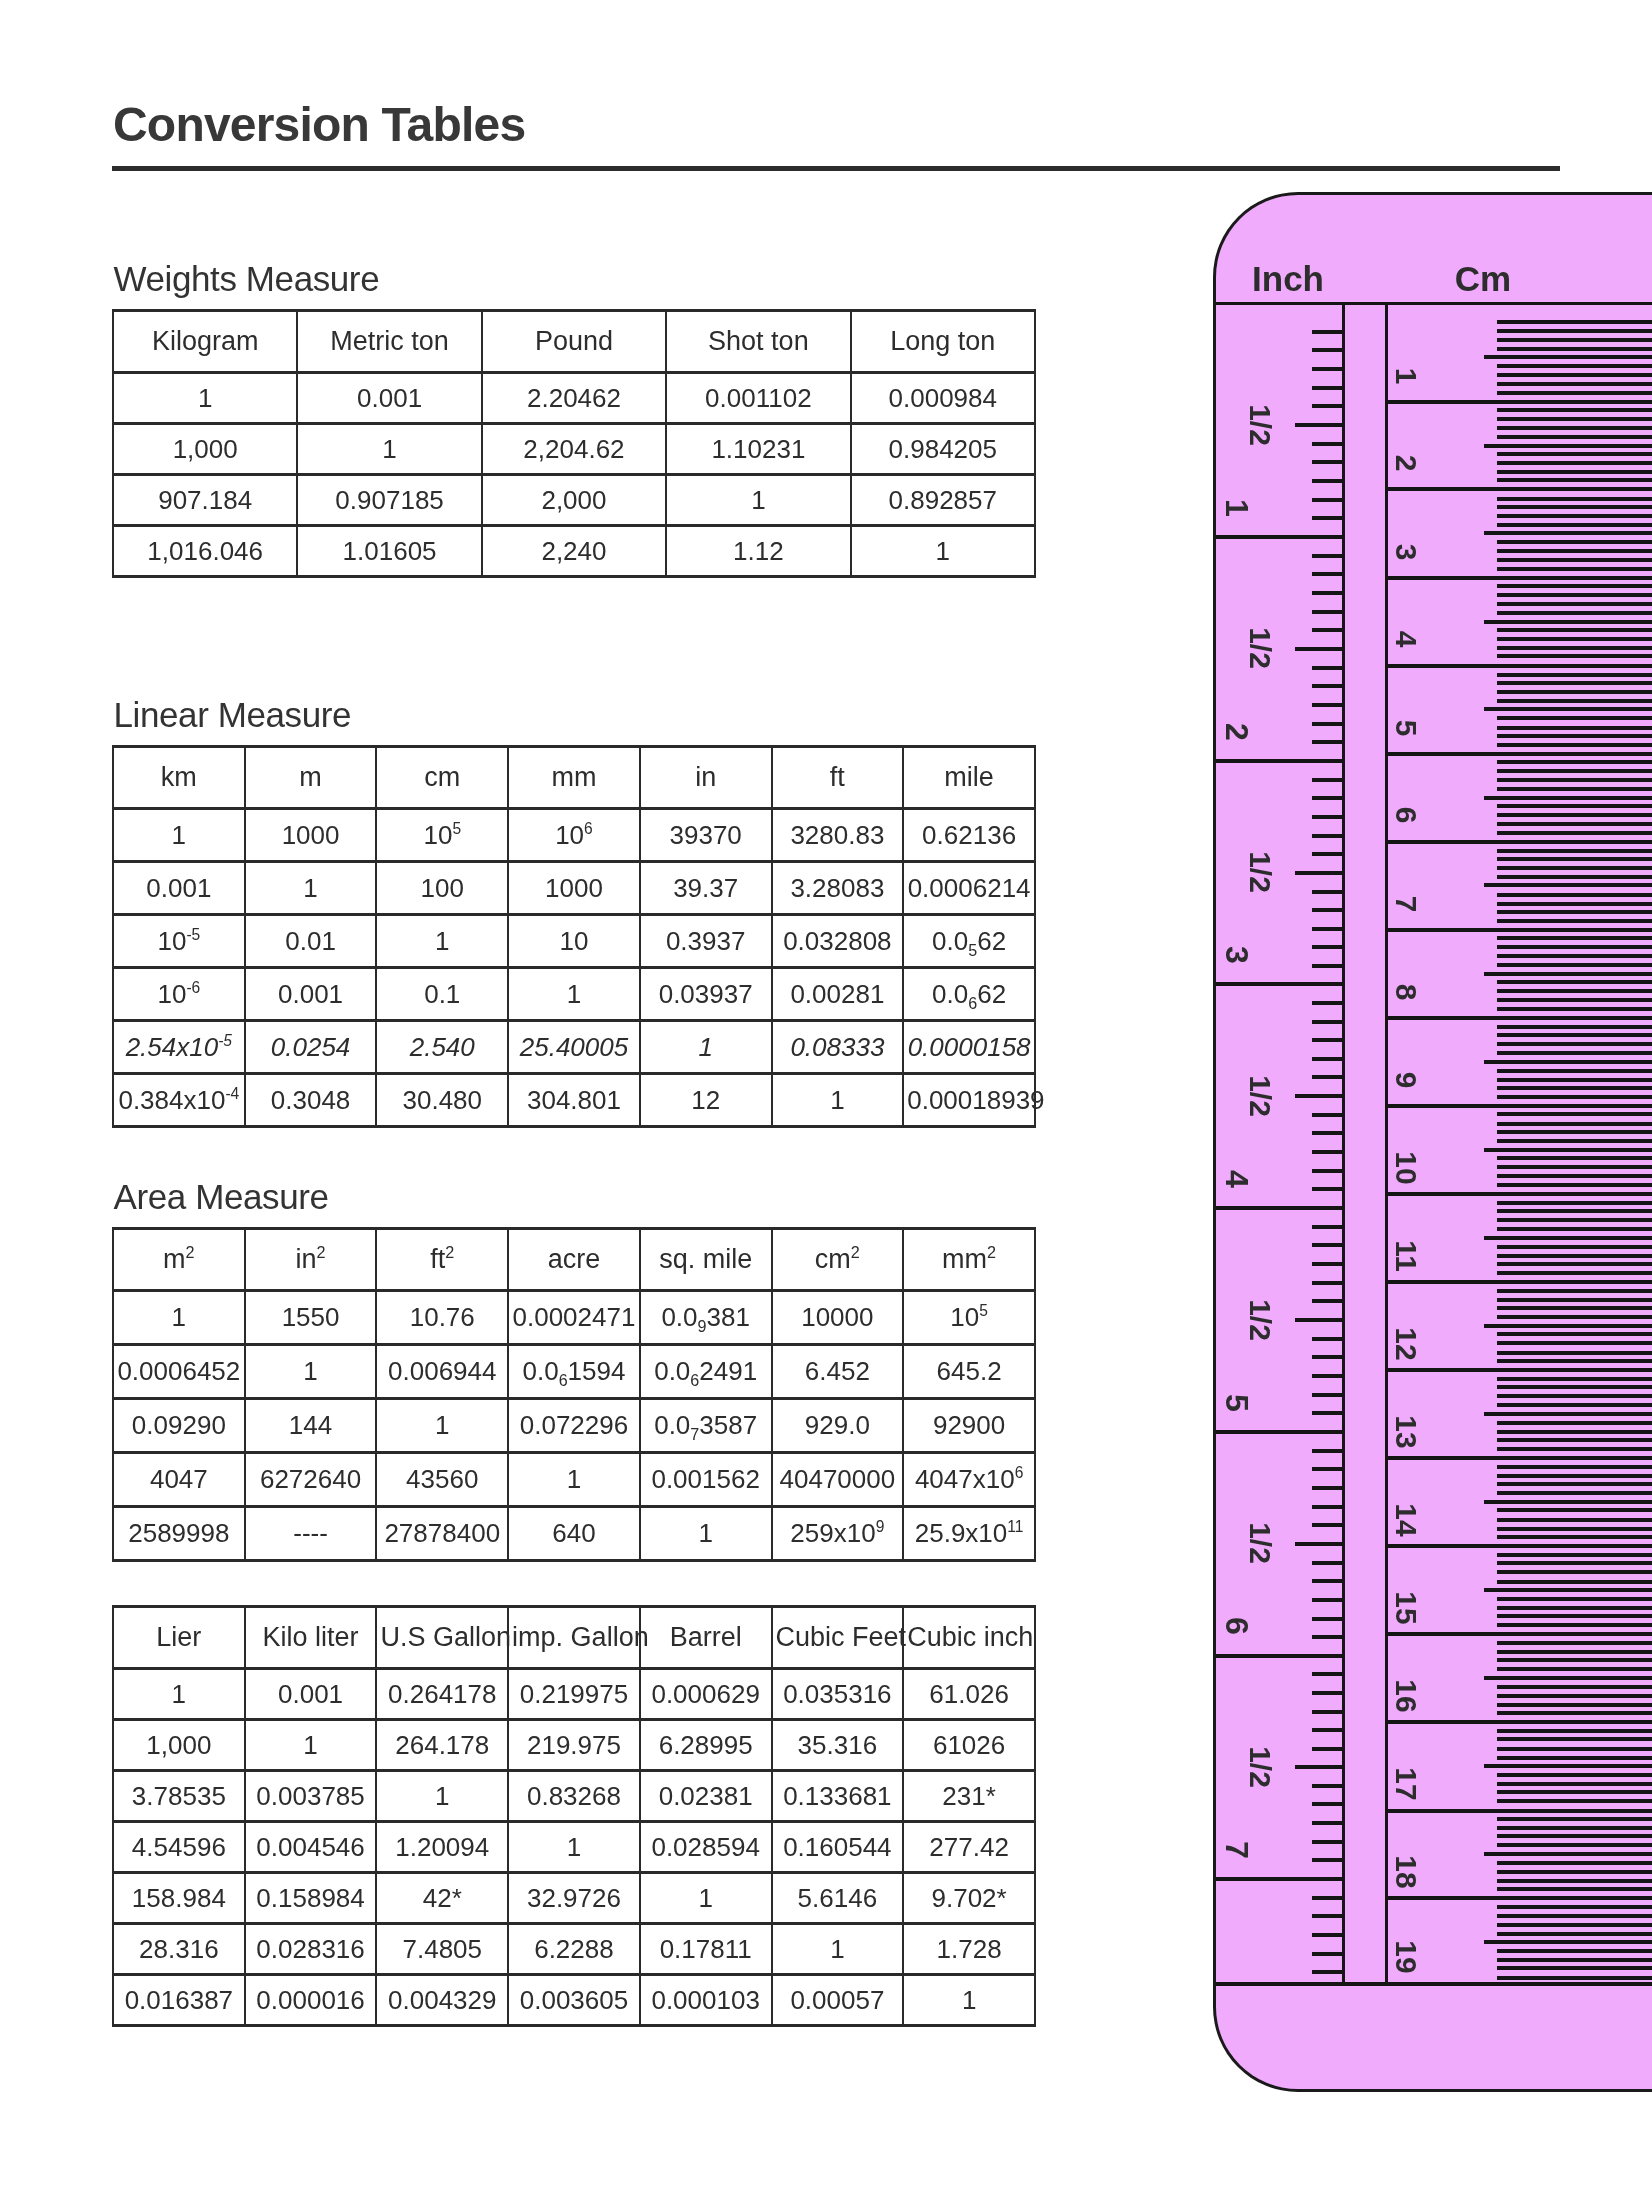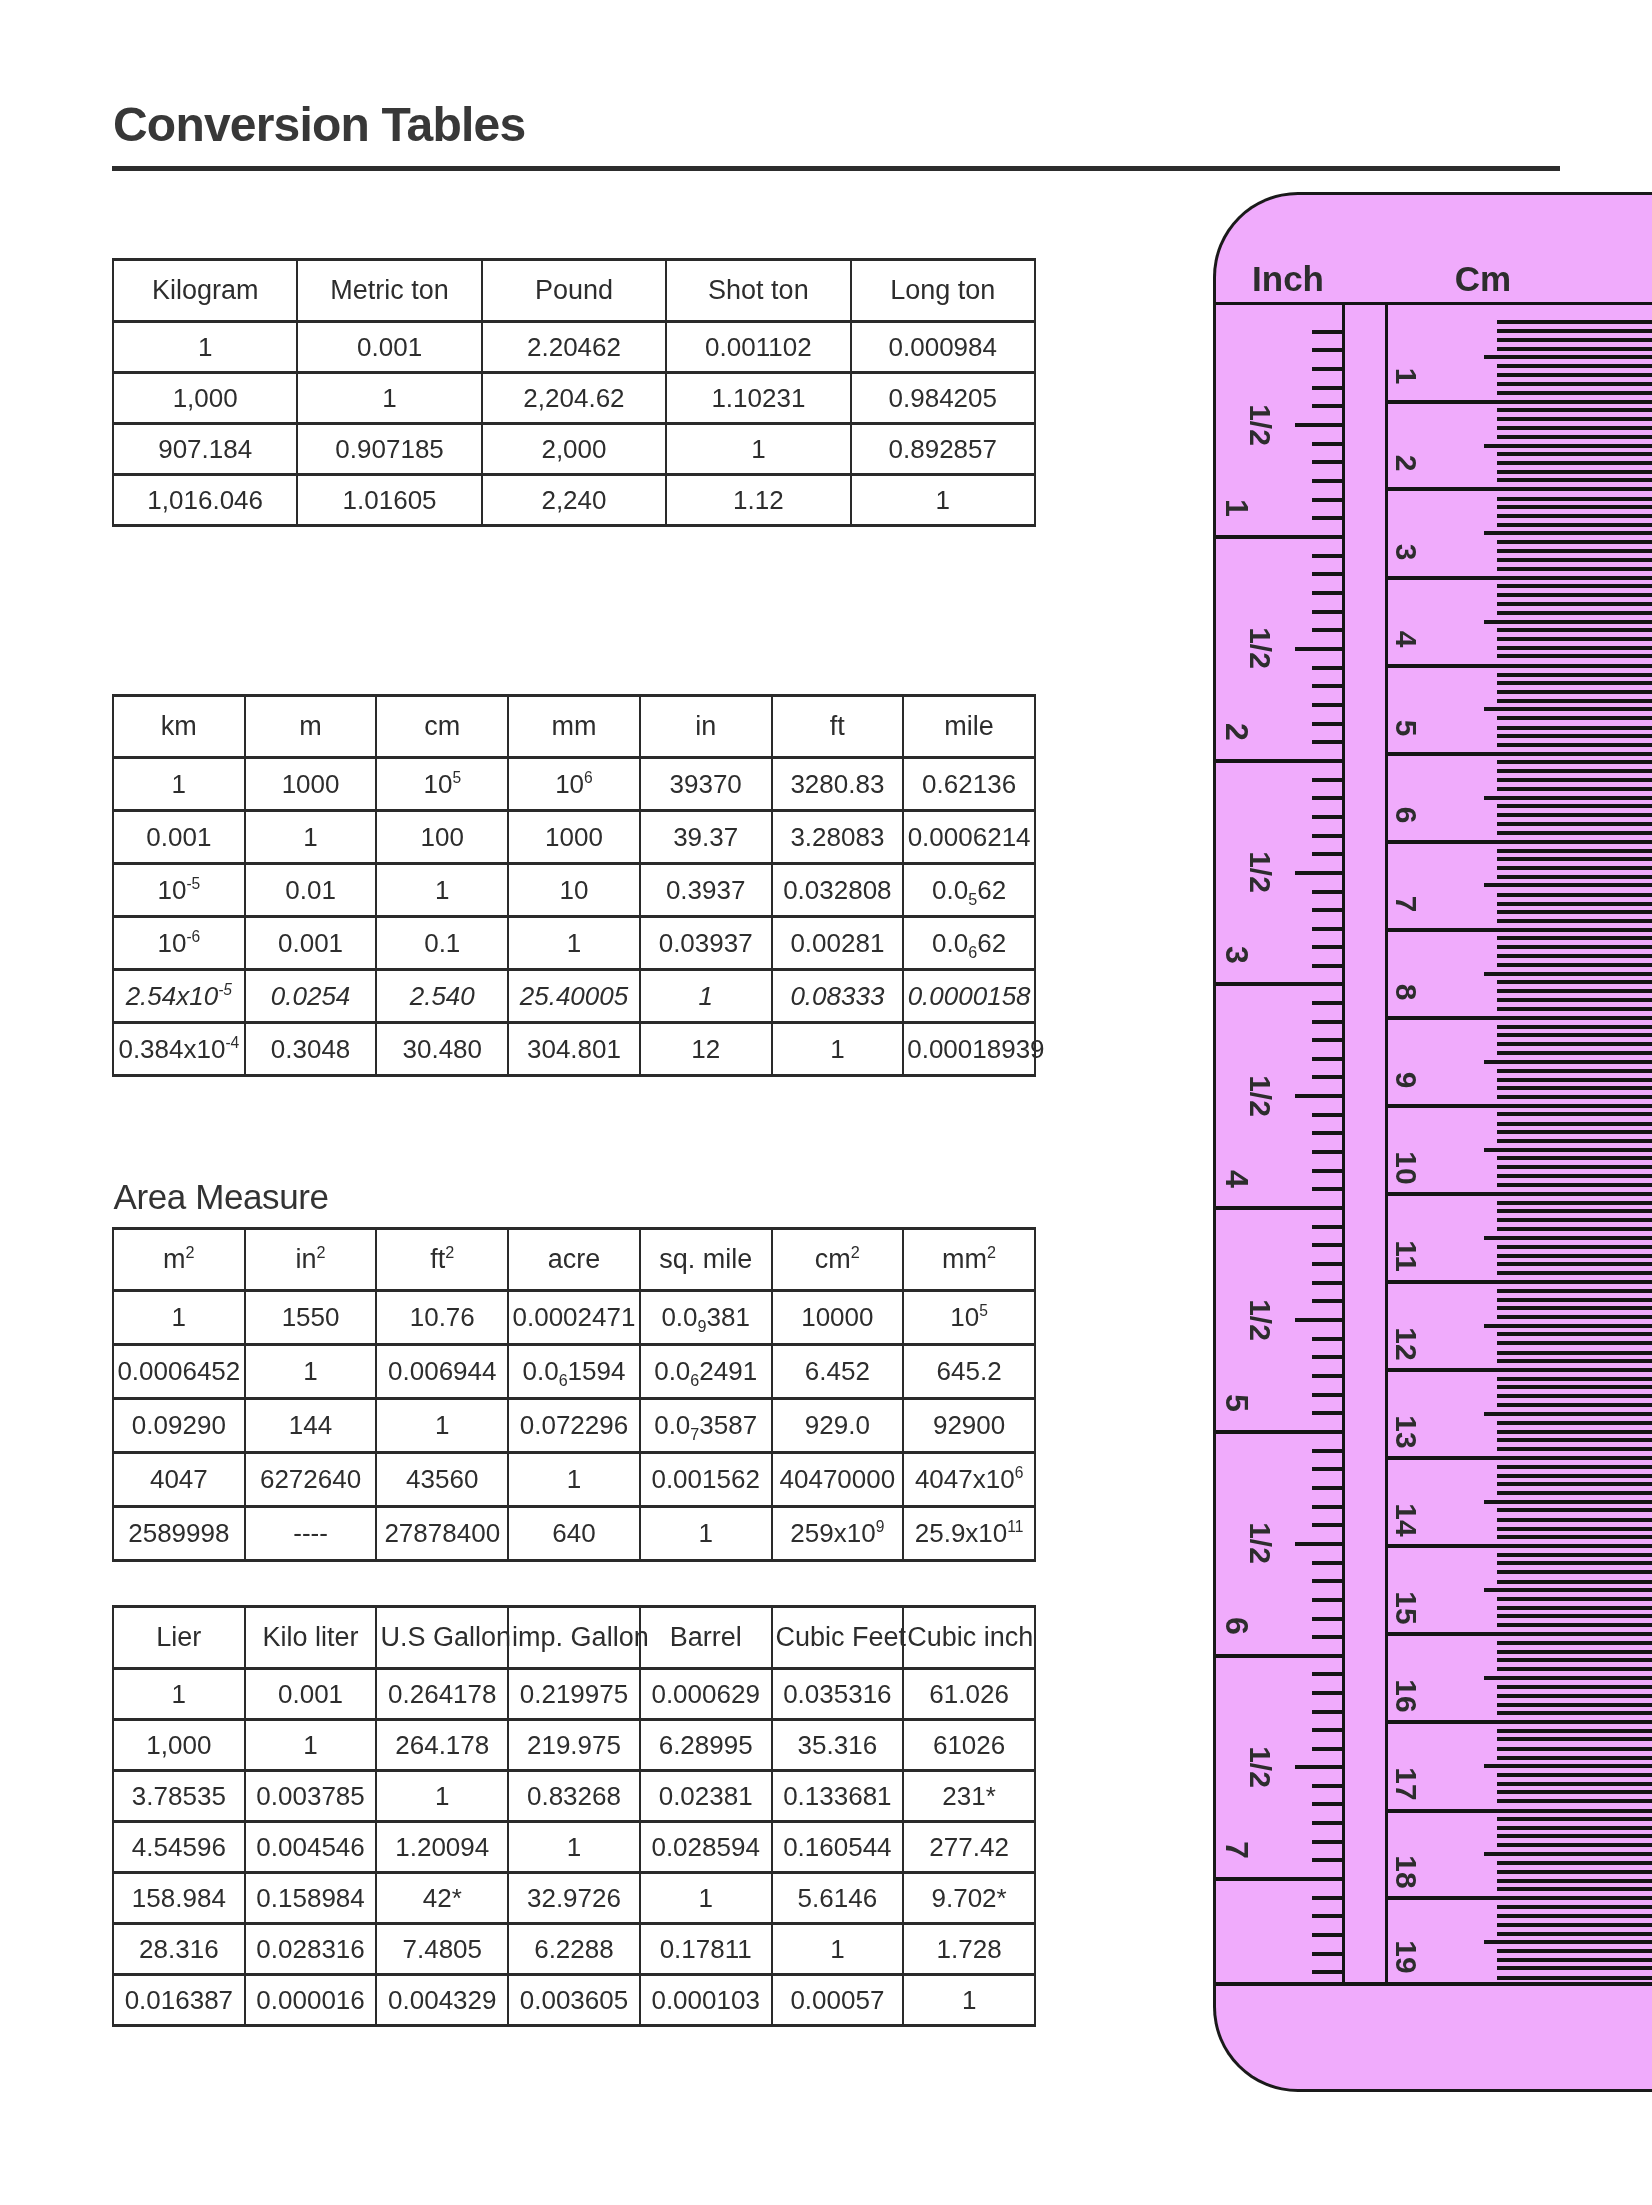--- a/index.html
+++ b/index.html
@@ -46,20 +46,21 @@
   }
   .rnum.small{font-size:30px;}
 </style>
 </head>
 <body>
 
 <div id="page-title">Conversion Tables</div>
 <div id="title-rule"></div>
 
 <div class="section" id="sec0" style="top:258px">
+  <h2>Weights Measure</h2>
   <table>
       <thead>
         <tr style="height: 62px;">
           <th>Kilogram</th>
           <th>Metric ton</th>
           <th>Pound</th>
           <th>Shot ton</th>
           <th>Long ton</th>
         </tr>
       </thead>
@@ -90,20 +91,21 @@
           <td>1.01605</td>
           <td>2,240</td>
           <td>1.12</td>
           <td>1</td>
         </tr>
       </tbody>
     </table>
 </div>
 
 <div class="section" id="sec1" style="top:694px">
+  <h2>Linear Measure</h2>
   <table>
       <thead>
         <tr style="height: 62px;">
           <th>km</th>
           <th>m</th>
           <th>cm</th>
           <th>mm</th>
           <th>in</th>
           <th>ft</th>
           <th>mile</th>

